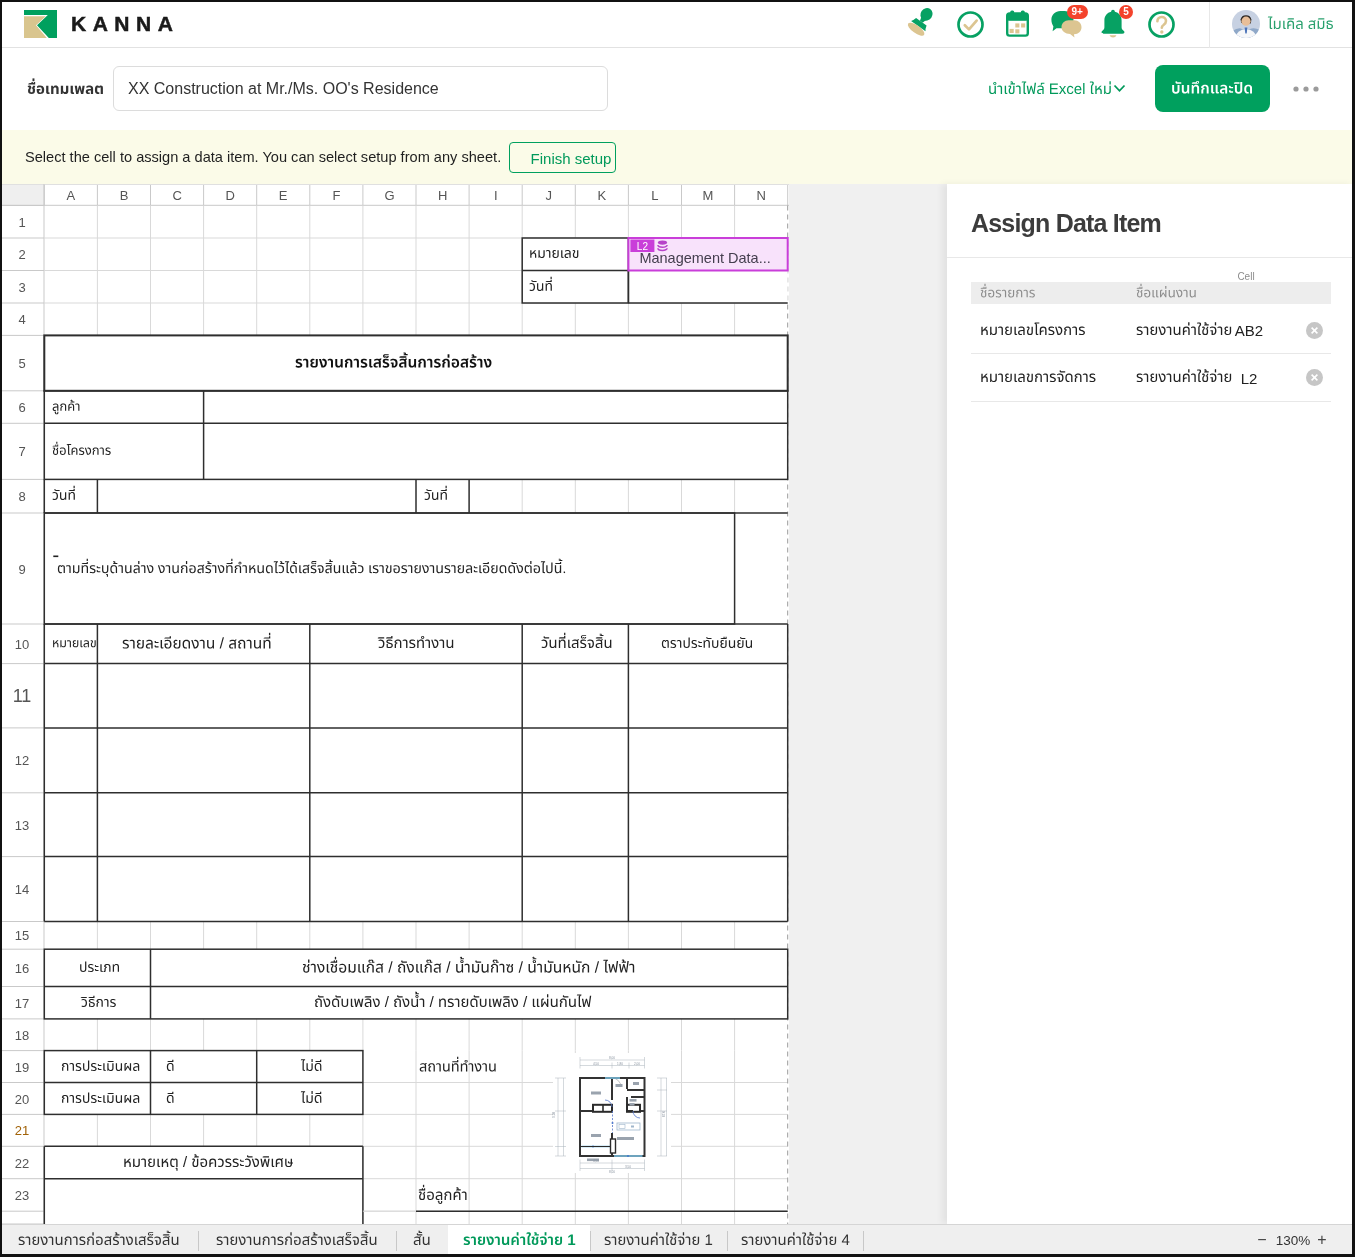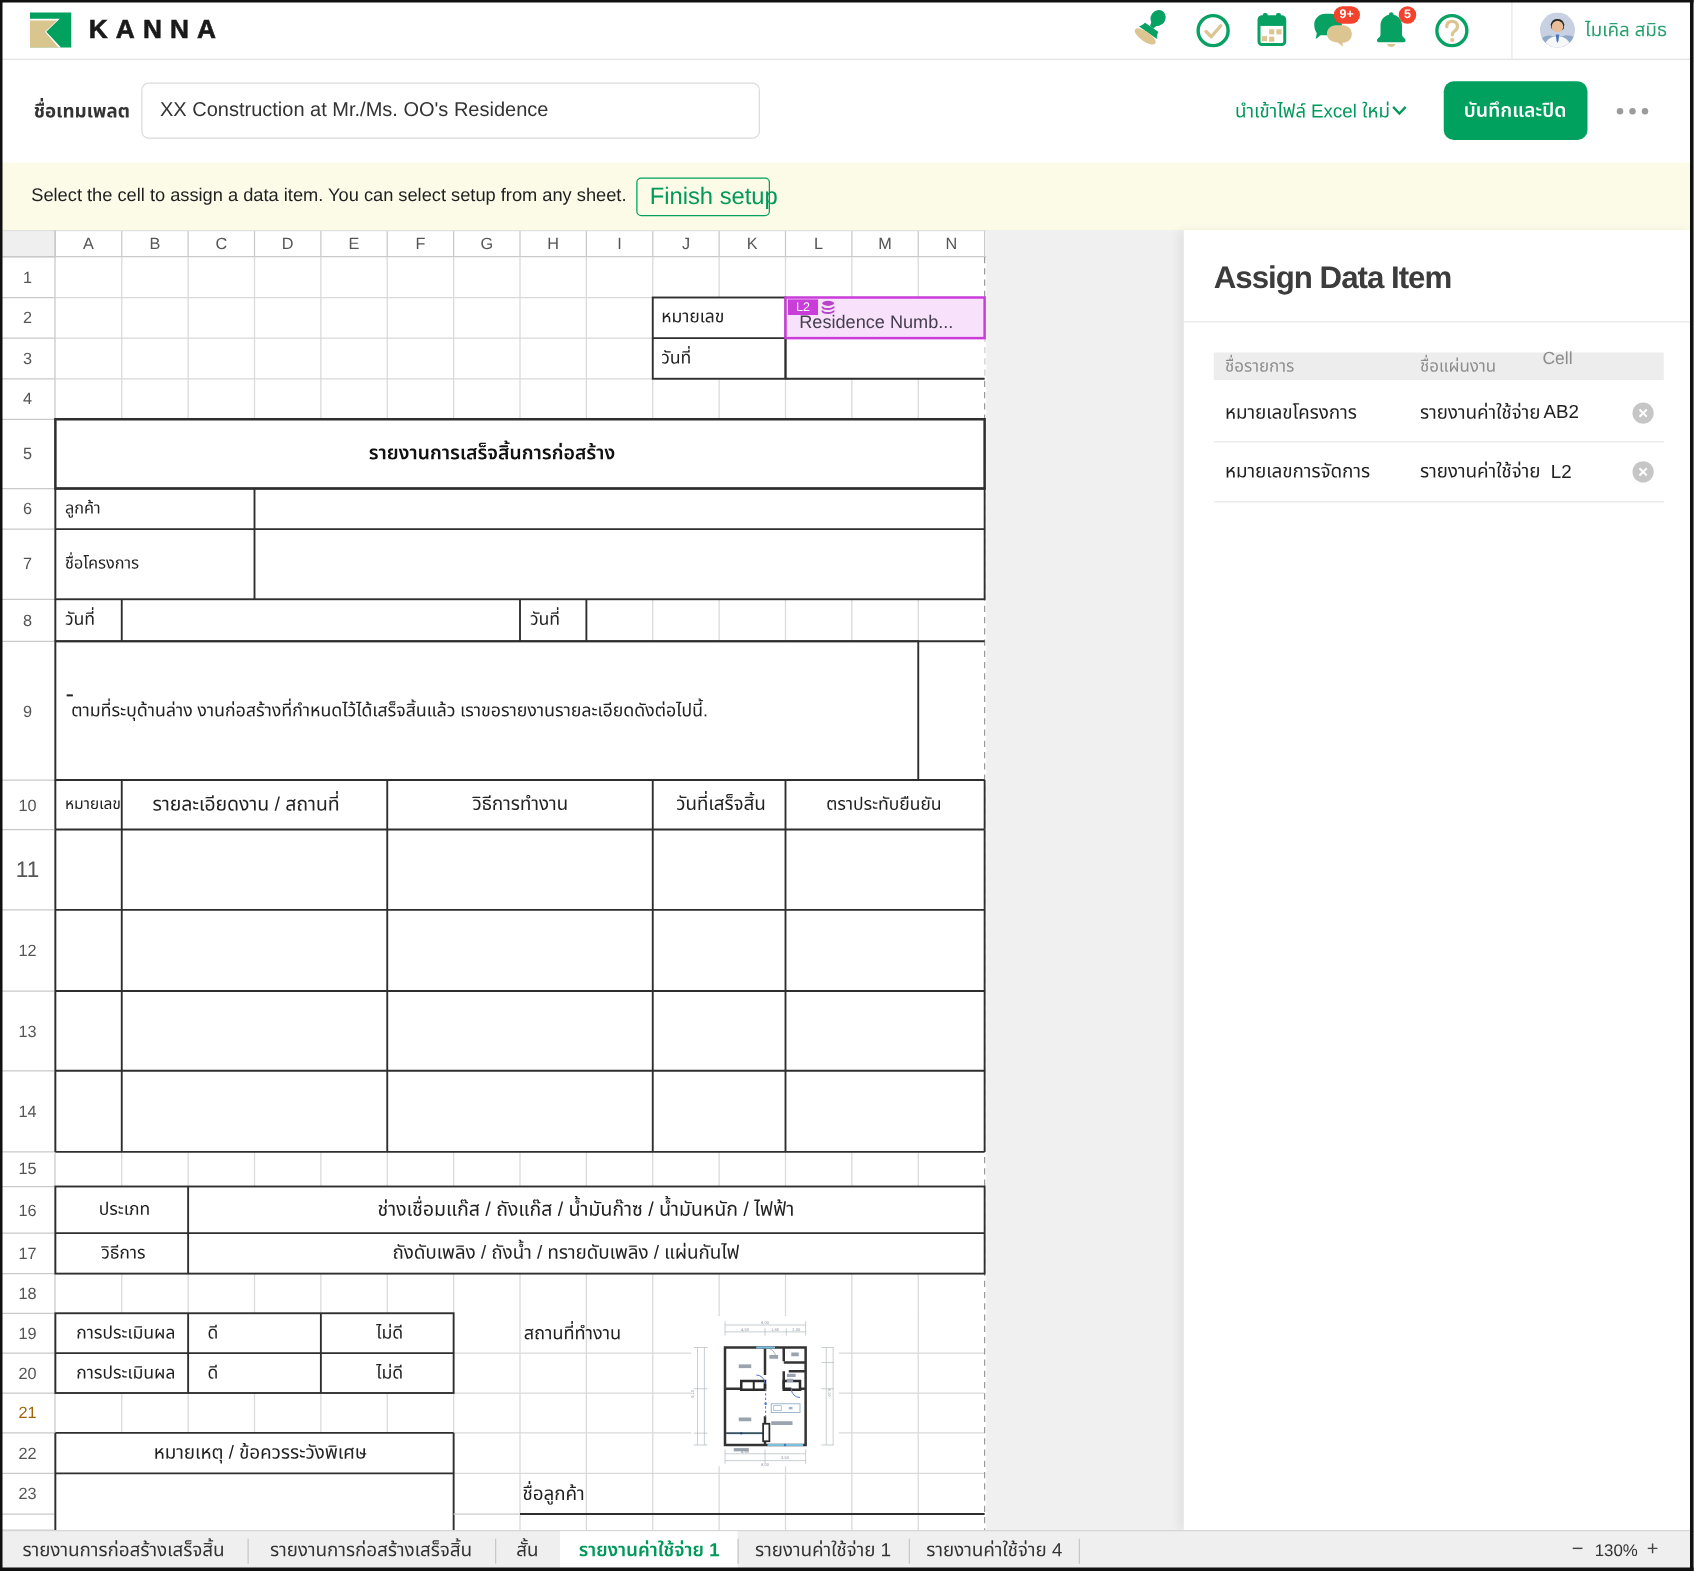--- a/index.html
+++ b/index.html
@@ -396,21 +396,21 @@
     </g>
   </svg>
 <svg class="t" style="left:1293px;top:86px" width="27" height="6">
     <circle cx="3" cy="3" r="2.6" fill="#9B9B9B"></circle>
     <circle cx="13" cy="3" r="2.6" fill="#9B9B9B"></circle>
     <circle cx="23" cy="3" r="2.6" fill="#9B9B9B"></circle>
   </svg>
 <div class="abs" style="left:0;top:130px;width:1355px;height:54px;background:#FBFBE8"></div>
 <div class="ht vlc" style="left:25.0px;top:157.0px;font-size:14.6px;color:#1F1F1F;font-weight:400;">Select the cell to assign a data item. You can select setup from any sheet.</div>
 <div class="abs" style="left:509px;top:141.5px;width:107px;height:31px;border:1px solid #00A05E;border-radius:4px;background:#FBFBE8"></div>
-<div class="ht vcc" style="left:563.0px;top:157.5px;font-size:19px;color:#00995A;font-weight:400;padding-left:16px;">Finish setup</div>
+<div class="ht vcc" style="left:563.0px;top:157.5px;font-size:15px;color:#00995A;font-weight:400;padding-left:16px;">Finish setup</div>
 <div class="abs" style="left:0;top:184px;width:1355px;height:1040px;background:#F0F0F0"></div>
 <div class="abs" style="left:0;top:184px;width:789px;height:1040px;background:#fff"></div>
 <svg class="t" style="left:0;top:184px" width="789" height="1040">
     <rect x="0.0" y="0.0" width="44.3" height="21.5" fill="#EFEFEF"></rect>
     <line x1="44.3" y1="0.0" x2="44.3" y2="21.5" stroke="#C9C9C9" stroke-width="1"></line>
     <line x1="97.4" y1="0.0" x2="97.4" y2="21.5" stroke="#C9C9C9" stroke-width="1"></line>
     <line x1="150.5" y1="0.0" x2="150.5" y2="21.5" stroke="#C9C9C9" stroke-width="1"></line>
     <line x1="203.6" y1="0.0" x2="203.6" y2="21.5" stroke="#C9C9C9" stroke-width="1"></line>
     <line x1="256.7" y1="0.0" x2="256.7" y2="21.5" stroke="#C9C9C9" stroke-width="1"></line>
     <line x1="309.8" y1="0.0" x2="309.8" y2="21.5" stroke="#C9C9C9" stroke-width="1"></line>
@@ -625,21 +625,21 @@
       <use href="#g56" x="23.9541" y="14.8535"></use>
       <use href="#g57" x="23.9541" y="14.8535"></use>
     </g>
   </svg>
 <div class="ht vcc" style="left:642.4px;top:245.8px;font-size:10px;color:#fff;font-weight:400;">L2</div>
 <svg class="t" style="left:657.4px;top:240.0px" width="11" height="12" viewBox="0 0 11 12">
 <ellipse cx="5.5" cy="2.6" rx="4.6" ry="2.1" fill="#B743C9"></ellipse>
 <path d="M.9 5.1 a4.6 2.1 0 0 0 9.2 0" fill="none" stroke="#B743C9" stroke-width="1.5"></path>
 <path d="M.9 8.3 a4.6 2.1 0 0 0 9.2 0" fill="none" stroke="#B743C9" stroke-width="1.5"></path>
   </svg>
-<div class="ht vlc" style="left:639.4px;top:257.8px;font-size:14.5px;color:#443E4E;font-weight:400;">Residence Numb...</div>
+<div class="ht vlc" style="left:639.4px;top:257.8px;font-size:14.5px;color:#443E4E;font-weight:400;">Management Data...</div>
 <svg class="t" style="left:295.4px;top:351.1px" width="198" height="24">
     <g fill="#111">
       <use href="#g58" x="0" y="16.4453"></use>
       <use href="#g59" x="7.8584" y="16.4453"></use>
       <use href="#g60" x="14.4307" y="16.4453"></use>
       <use href="#g61" x="23.9014" y="16.4453"></use>
       <use href="#g59" x="32.5508" y="16.4453"></use>
       <use href="#g35" x="39.123" y="16.4453"></use>
       <use href="#g38" x="48.9502" y="16.4453"></use>
       <use href="#g59" x="58.4824" y="16.4453"></use>
@@ -1251,21 +1251,21 @@
       <use href="#g219" x="7.42481" y="14.3232"></use>
       <use href="#g224" x="15.1738" y="14.3232"></use>
       <use href="#g225" x="22.8418" y="14.3232"></use>
       <use href="#g226" x="31.6035" y="14.3232"></use>
       <use href="#g227" x="31.5898" y="14.3232"></use>
       <use href="#g228" x="39.8652" y="14.3232"></use>
       <use href="#g221" x="47.1143" y="14.3232"></use>
       <use href="#g227" x="52.5957" y="14.3232"></use>
     </g>
   </svg>
-<div class="ht vcc" style="left:1246.0px;top:286px;font-size:14px;color:#8C8C8C;font-weight:400;">Cell</div>
+<div class="ht vcc" style="left:1246.0px;top:276px;font-size:10px;color:#8C8C8C;font-weight:400;">Cell</div>
 <svg class="t" style="left:980.0px;top:318.5px" width="106" height="23">
     <g fill="#222">
       <use href="#g26" x="0" y="15.915"></use>
       <use href="#g1" x="8.80469" y="15.915"></use>
       <use href="#g20" x="18.0146" y="15.915"></use>
       <use href="#g190" x="24.1045" y="15.915"></use>
       <use href="#g2" x="33.0146" y="15.915"></use>
       <use href="#g5" x="37.2891" y="15.915"></use>
       <use href="#g21" x="45.8545" y="15.915"></use>
       <use href="#g229" x="54.0596" y="15.915"></use>

